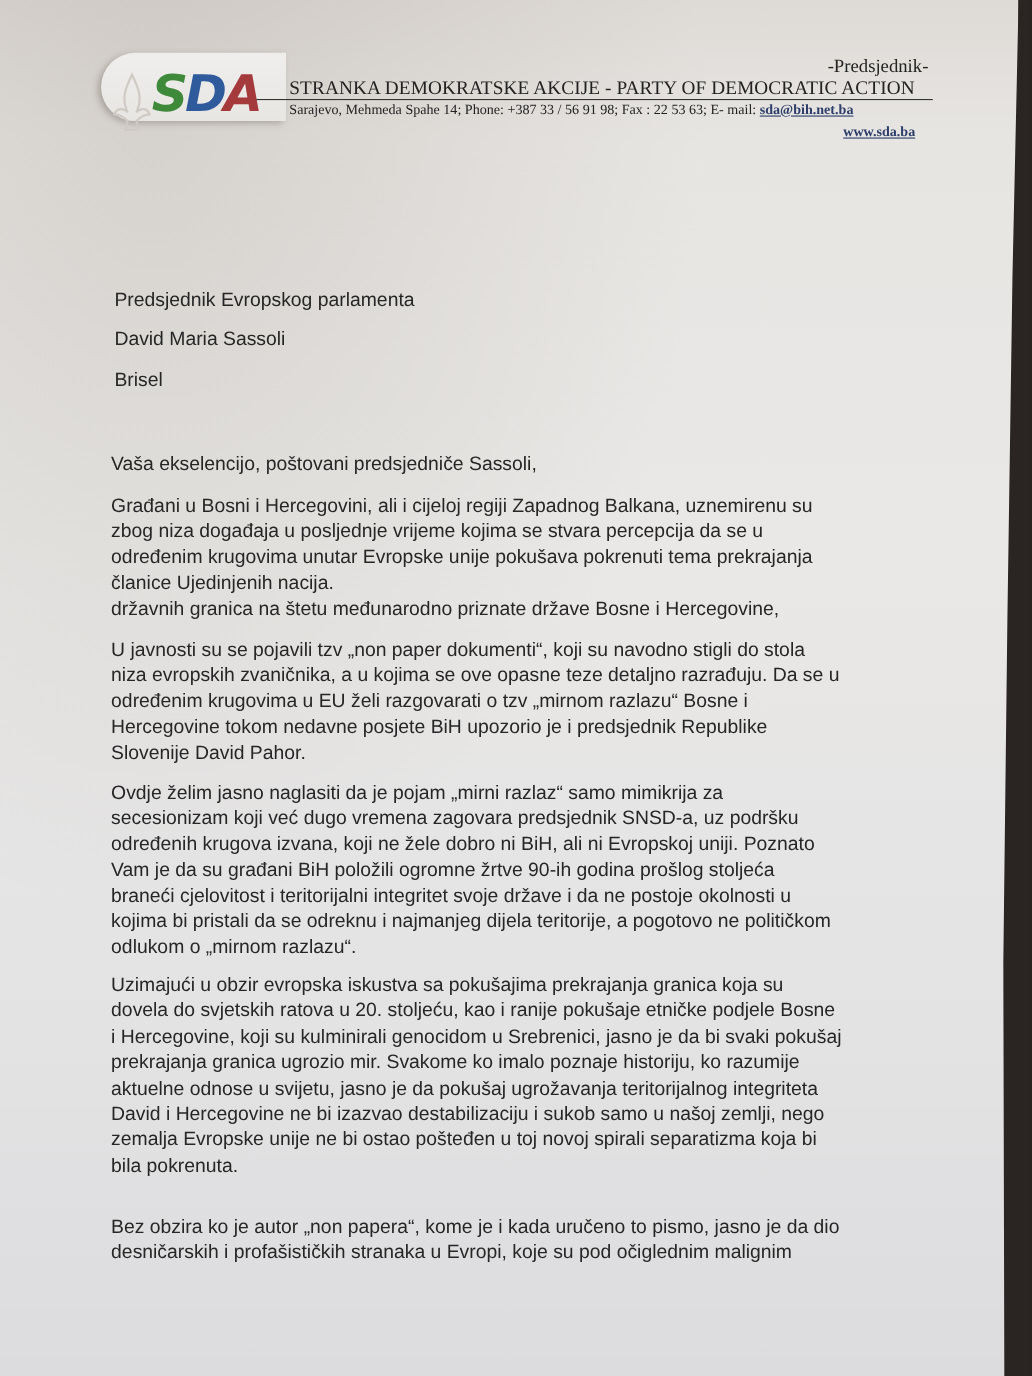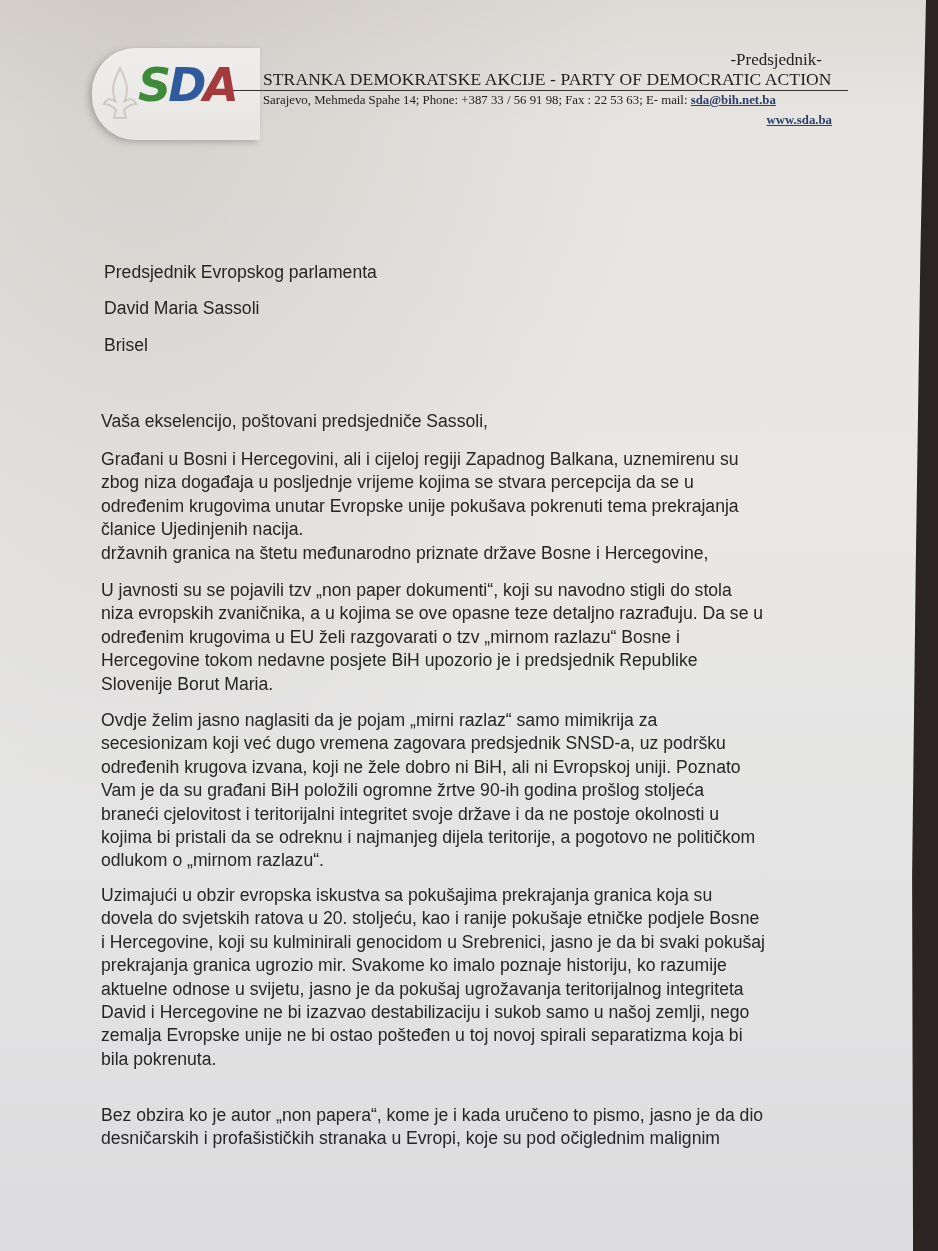--- a/index.html
+++ b/index.html
@@ -27,21 +27,21 @@
       left: 0; top: 0; right: 0; bottom: 0;
       background: radial-gradient(ellipse at 15% 8%, rgba(150,140,130,0.22), rgba(0,0,0,0) 45%);
       pointer-events: none;
     }
     
     .logo {
       position: absolute;
       left: 92px;
       top: 48px;
       width: 168px;
-      height: 92px;
+      height: 62px;
       border-radius: 44px 0 0 44px;
       background: linear-gradient(180deg, #efeeec, #e8e6e3);
       box-shadow: -3px 2px 6px rgba(90,80,70,0.35);
     }
     .logo-lily {
       position: absolute;
       left: 8px;
       top: 16px;
       width: 40px;
       height: 60px;
@@ -57,21 +57,21 @@
       letter-spacing: -3px;
       line-height: 1;
     }
     .logo-s { color: #3f8a3a; }
     .logo-d { color: #2f5a9c; }
     .logo-a { color: #a43a3c; }
 
     
     .lh-title-role {
       position: absolute;
-      right: 104px;
+      right: 82px;
       top: 50px;
       font-family: "Liberation Serif", serif;
       font-size: 17px;
       color: #222;
     }
     .lh-party {
       position: absolute;
       left: 263px;
       top: 69px;
       font-family: "Liberation Serif", serif;
@@ -180,21 +180,21 @@
     <span>određenim krugovima unutar Evropske unije pokušava pokrenuti tema prekrajanja</span>
     <span>članice Ujedinjenih nacija.</span>
     <span>državnih granica na štetu međunarodno priznate države Bosne i Hercegovine,</span>
   </p>
 
   <p class="para text" style="top:579px;">
     <span>U javnosti su se pojavili tzv „non paper dokumenti“, koji su navodno stigli do stola</span>
     <span>niza evropskih zvaničnika, a u kojima se ove opasne teze detaljno razrađuju. Da se u</span>
     <span>određenim krugovima u EU želi razgovarati o tzv „mirnom razlazu“ Bosne i</span>
     <span>Hercegovine tokom nedavne posjete BiH upozorio je i predsjednik Republike</span>
-    <span>Slovenije Borut Maria.</span>
+    <span>Slovenije David Pahor.</span>
   </p>
 
   <p class="para text" style="top:709px;">
     <span>Ovdje želim jasno naglasiti da je pojam „mirni razlaz“ samo mimikrija za</span>
     <span>secesionizam koji već dugo vremena zagovara predsjednik SNSD-a, uz podršku</span>
     <span>određenih krugova izvana, koji ne žele dobro ni BiH, ali ni Evropskoj uniji. Poznato</span>
     <span>Vam je da su građani BiH položili ogromne žrtve 90-ih godina prošlog stoljeća</span>
     <span>braneći cjelovitost i teritorijalni integritet svoje države i da ne postoje okolnosti u</span>
     <span>kojima bi pristali da se odreknu i najmanjeg dijela teritorije, a pogotovo ne političkom</span>
     <span>odlukom o „mirnom razlazu“.</span>

